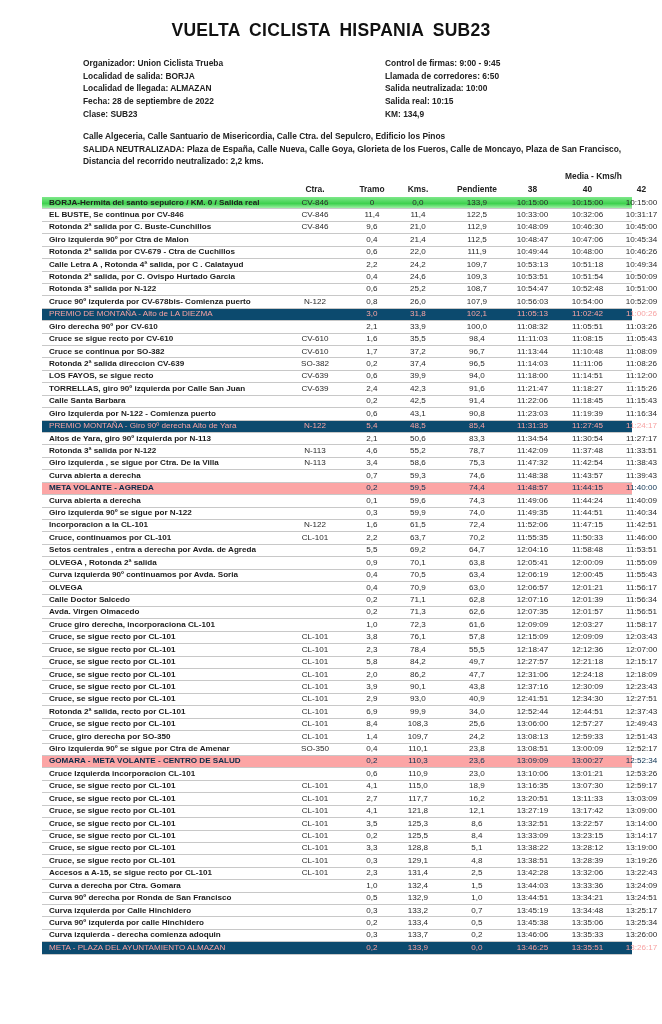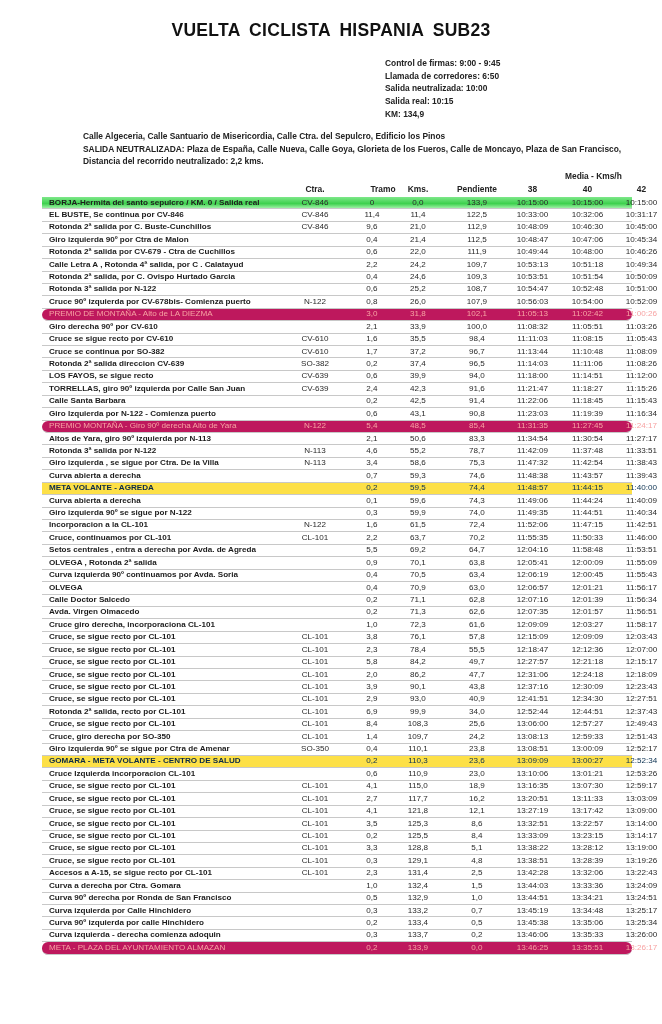--- a/index.html
+++ b/index.html
@@ -11,48 +11,55 @@
   .info-right { left: 385px; }
   .neutral { position: absolute; top: 130px; left: 83px; width: 560px; font-size: 8.4px; font-weight: bold; line-height: 12.7px; color: #222; }
   .media-header { position: absolute; top: 171px; left: 565px; font-size: 8.4px; font-weight: bold; color: #222; }
   .col-header { position: absolute; top: 184px; left: 0; width: 662px; height: 12px; font-size: 8.4px; font-weight: bold; color: #222; }
   .col-header span { position: absolute; text-align: center; }
   .row { position: relative; height: 12.43px; font-size: 8.1px; font-weight: bold; color: #1c1c1c; border-bottom: 1px solid #c8c8c8; box-sizing: border-box; }
   .row span { position: absolute; top: 0.5px; white-space: nowrap; }
   .row .desc { left: 7px; }
   .row .num { font-weight: normal; text-align: center; color: #2a2a2a; }
   .row.green { background: linear-gradient(#7ee88a, #3ed14e 60%, #9cf0a4); }
-  .row.red { background: #be185d; color: #f2a0a0; border-radius: 6px; }
+  .row.red { background: #0c4a6e; color: #f2a0a0; }
   .row.red .num, .row.red .desc { color: #f7a3a3; font-weight: normal; }
-  .row.blue { background: #fde047; padding-left: 7px; }
+  .row.blue { background: #fca5a5; padding-left: 7px; }
   .row.blue .desc { color: #0a2a48; }
   .row.blue .num { color: #0a3050; }
   .c-ctra { left: 243px; width: 60px; }
   .c-tramo { left: 310px; width: 40px; }
   .c-kms { left: 356px; width: 40px; }
   .c-pend { left: 410px; width: 50px; }
   .c-38 { left: 463px; width: 55px; }
   .c-40 { left: 518px; width: 55px; }
   .c-42 { left: 572px; width: 55px; }
   .rowwrap { position: absolute; top: 197px; left: 42px; width: 590px; }
   .rowwrap .row { width: 590px; }
   .h-ctra { left: 285px; width: 60px; }
-  .h-tramo { left: 363px; width: 40px; }
+  .h-tramo { left: 352px; width: 40px; }
   .h-kms { left: 398px; width: 40px; }
   .h-pend { left: 452px; width: 50px; }
   .h-38 { left: 505px; width: 55px; }
   .h-40 { left: 560px; width: 55px; }
   .h-42 { left: 614px; width: 55px; }
 </style>
 </head>
 <body>
 
 <div class="page">
   <div class="title">VUELTA  CICLISTA  HISPANIA  SUB23</div>
 
+  <div class="info-left">
+    <div>Organizador: Union Ciclista Trueba</div>
+    <div>Localidad de salida: BORJA</div>
+    <div>Localidad de llegada: ALMAZAN</div>
+    <div>Fecha: 28 de septiembre de 2022</div>
+    <div>Clase: SUB23</div>
+  </div>
 
   <div class="info-right">
     <div>Control de firmas: 9:00 - 9:45</div>
     <div>Llamada de corredores: 6:50</div>
     <div>Salida neutralizada: 10:00</div>
     <div>Salida real: 10:15</div>
     <div>KM: 134,9</div>
   </div>
 
   <div class="neutral">

